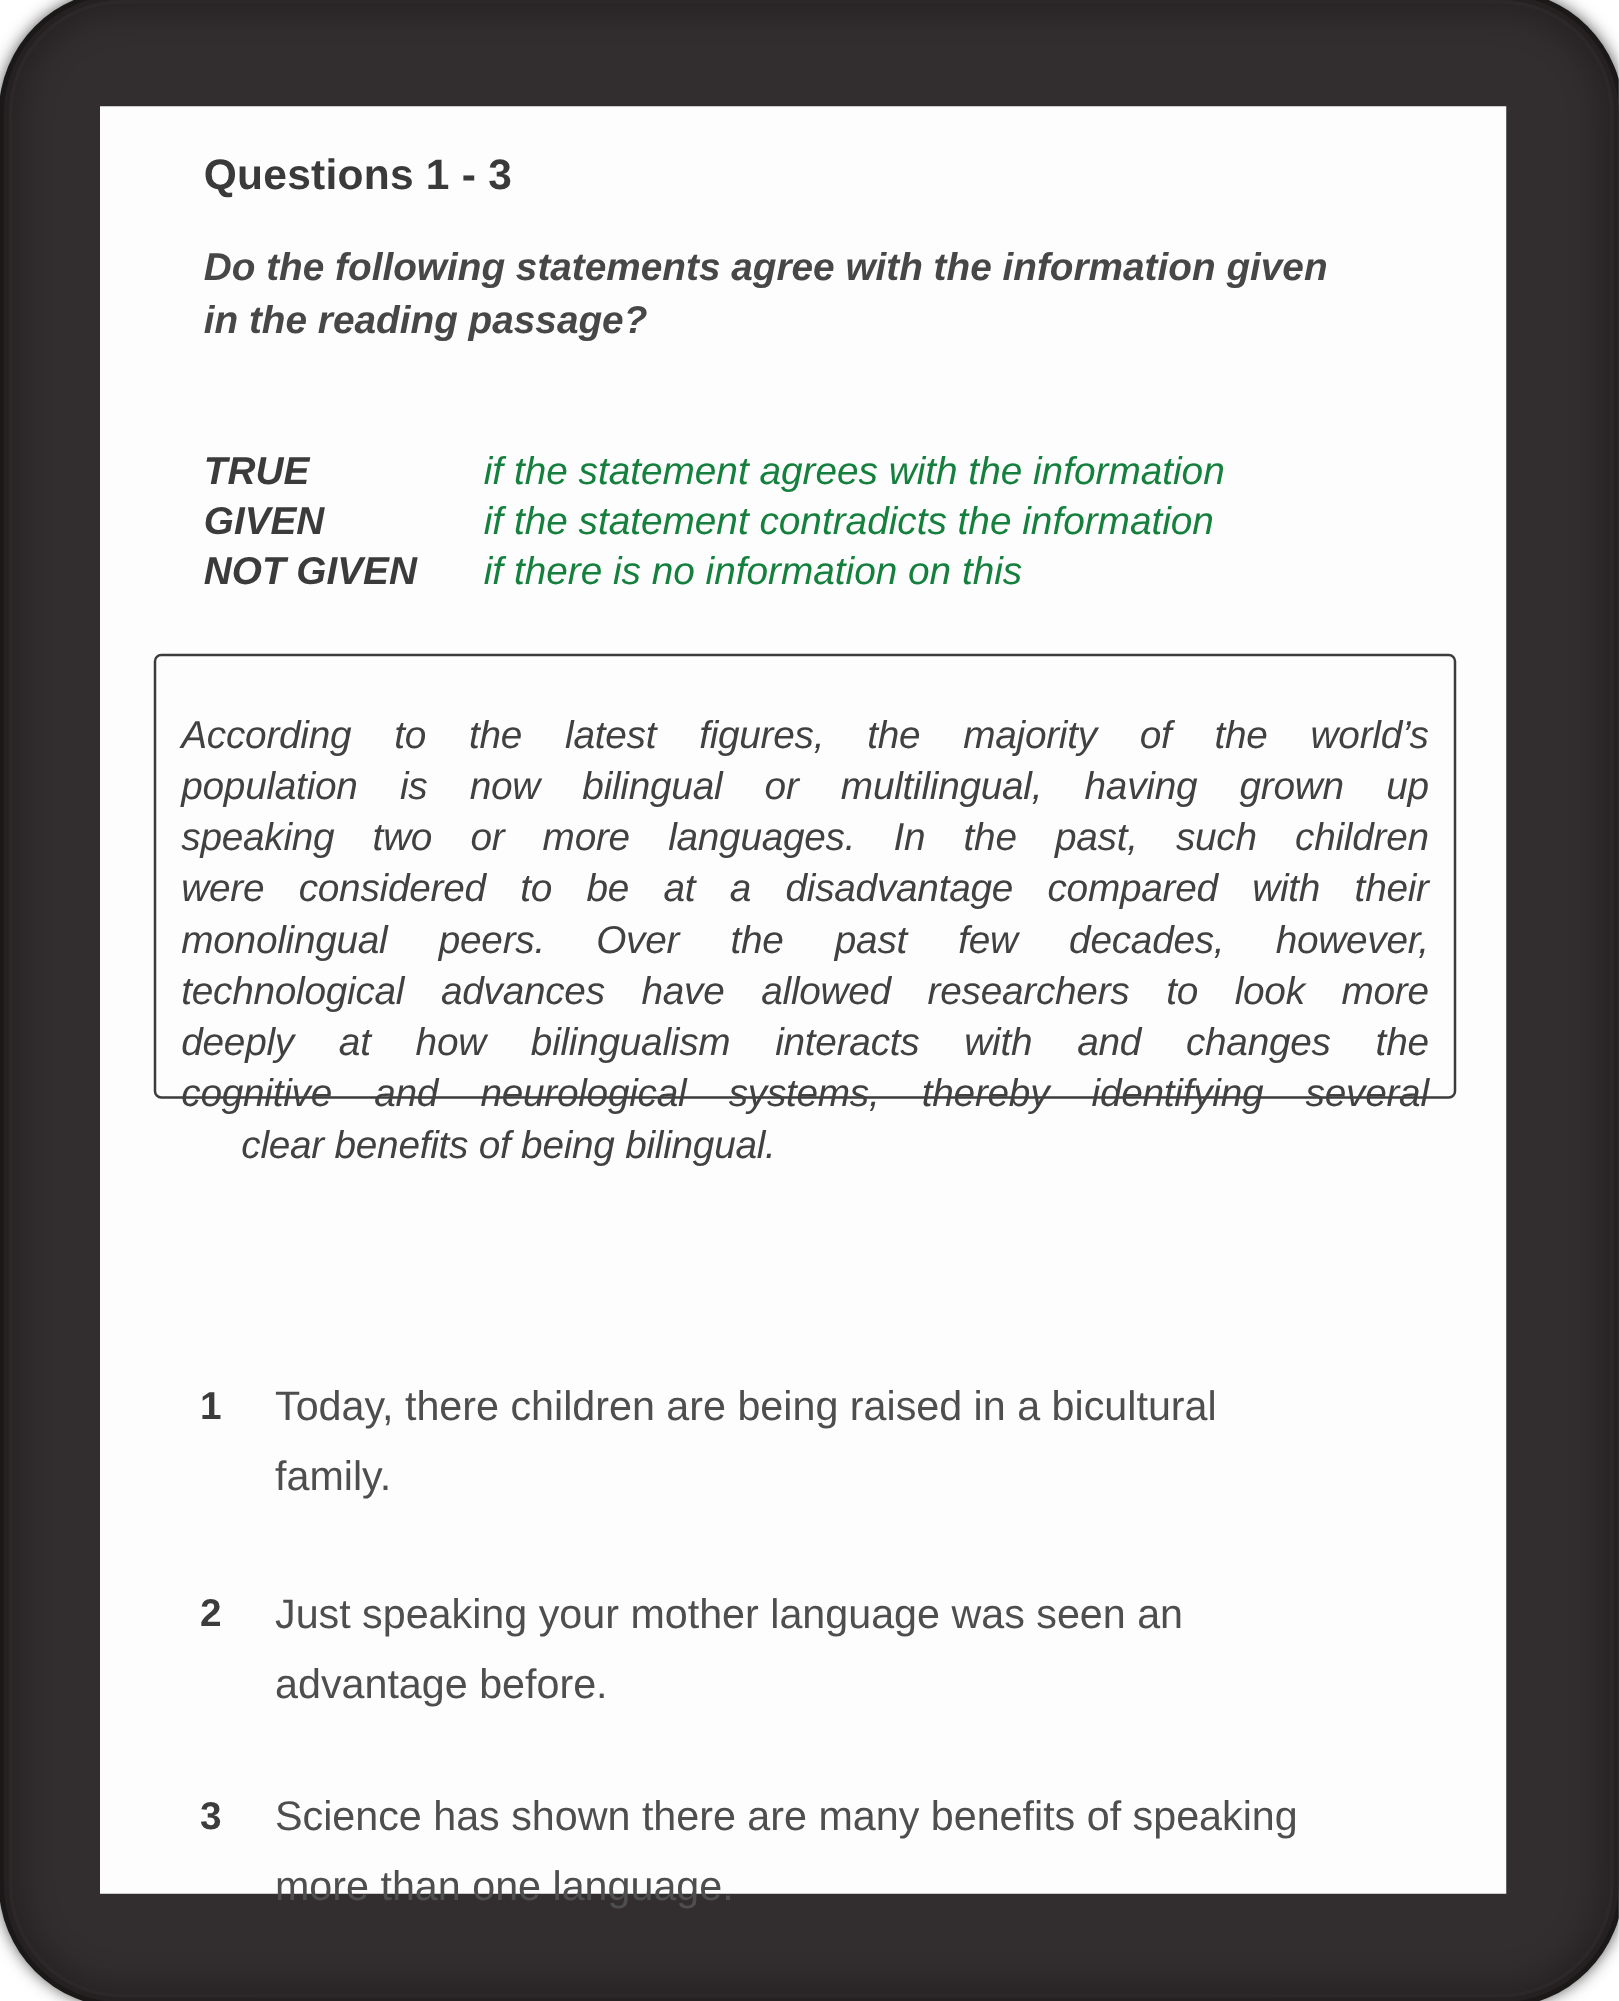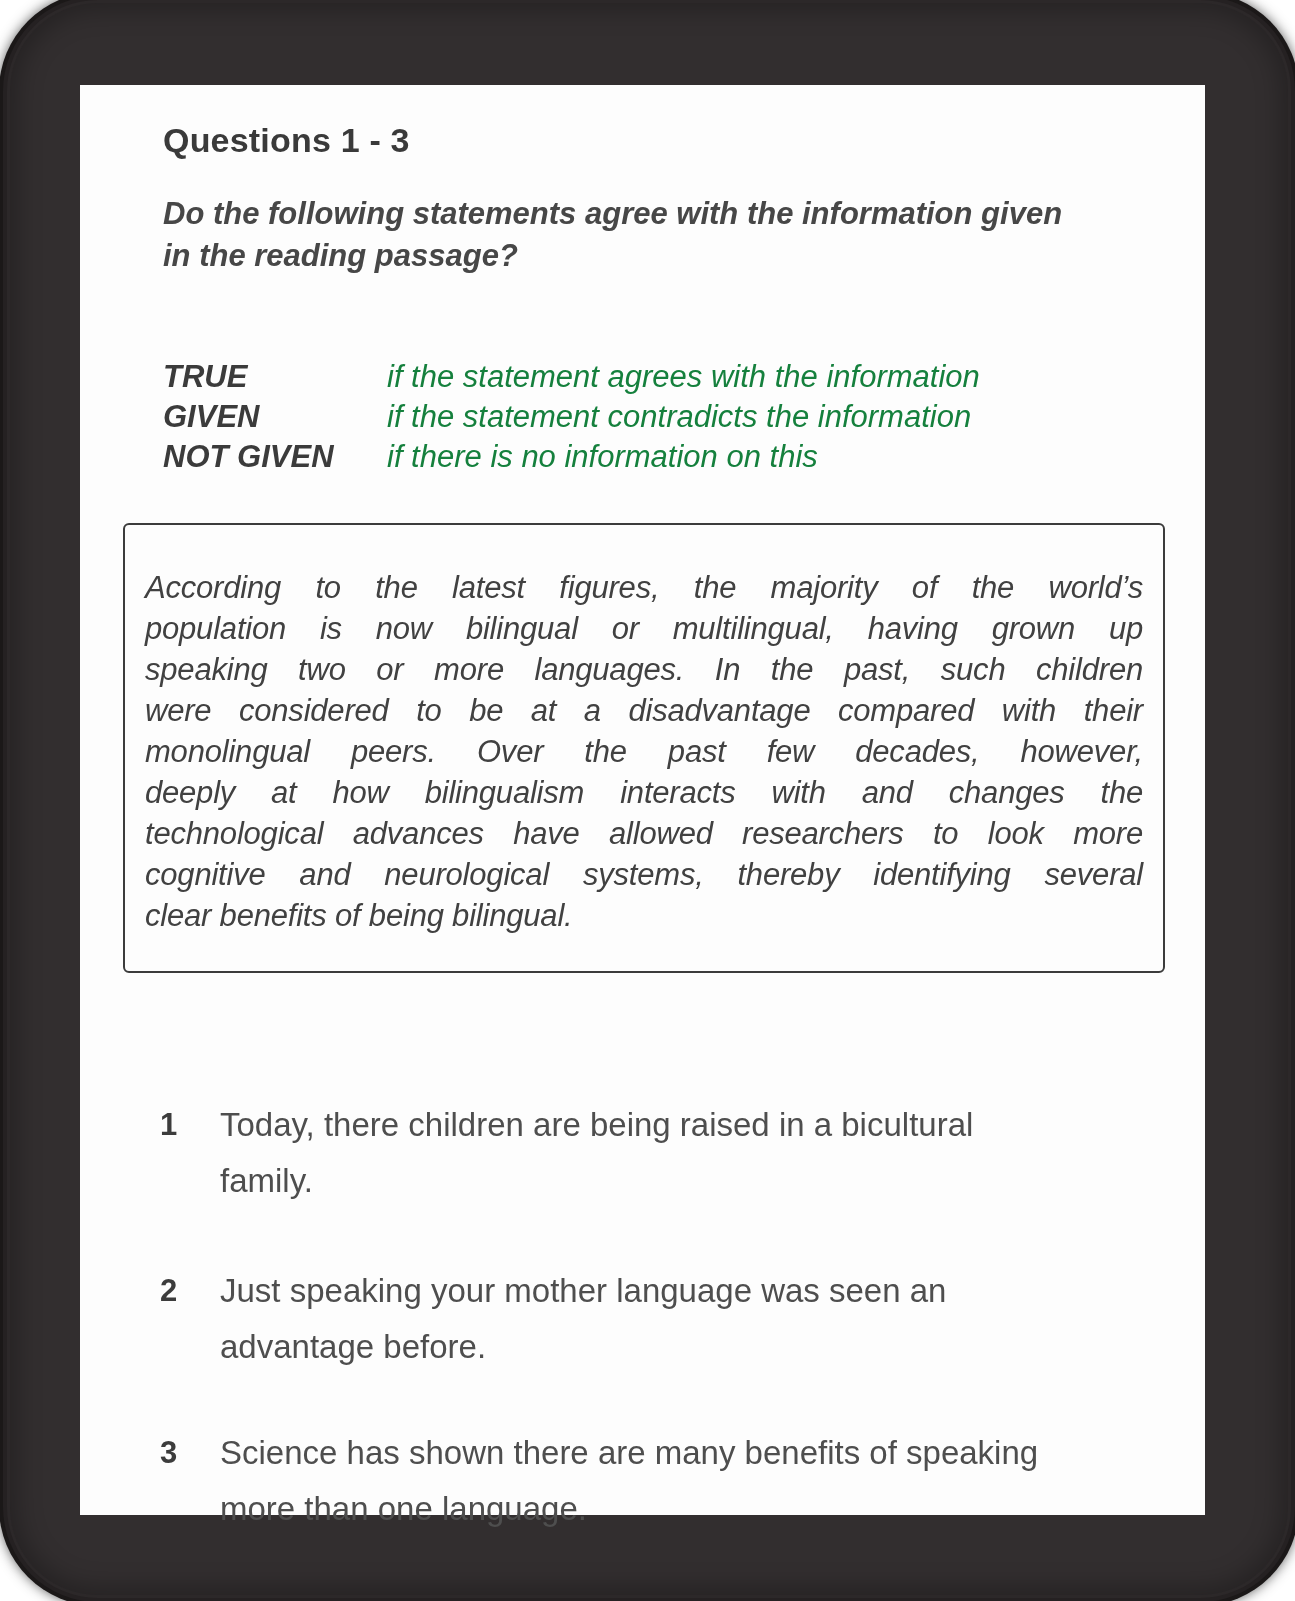--- a/index.html
+++ b/index.html
@@ -63,36 +63,36 @@
     font-style: italic;
     font-size: 31px;
     line-height: 40px;
   }
   .key-label { font-weight: 700; color: #3b3b3b; font-style: italic; }
   .key-desc  { color: #15803d; }
 
   .passage-box {
     position: absolute;
     left: 43px; top: 438px;
-    width: 1042px; height: 450px;
+    width: 1042px; height: 356px;
     border: 2px solid #3c3c3c;
     border-radius: 6px;
     background: #fdfdfd;
     padding: 42px 20px 0 20px;
   }
   .passage-line {
     font-style: italic;
     font-size: 31px;
     line-height: 41px;
     letter-spacing: -0.2px;
     color: #414141;
     text-align: justify;
     text-align-last: justify;
   }
-  .passage-line.last { text-align-last: left; }
+  .passage-line.last { text-align-last: left; margin-left: 48px; }
 
   .statement {
     position: absolute;
     left: 80px;
     width: 990px;
     display: flex;
   }
   .stmt-1 { top: 1012px; }
   .stmt-2 { top: 1178px; }
   .stmt-3 { top: 1340px; }
@@ -131,22 +131,22 @@
     <div class="key-label">NOT GIVEN</div>
     <div class="key-desc">if there is no information on this</div>
   </div>
 
   <div class="passage-box">
     <div class="passage-line">According to the latest figures, the majority of the world’s</div>
     <div class="passage-line">population is now bilingual or multilingual, having grown up</div>
     <div class="passage-line">speaking two or more languages. In the past, such children</div>
     <div class="passage-line">were considered to be at a disadvantage compared with their</div>
     <div class="passage-line">monolingual peers. Over the past few decades, however,</div>
+    <div class="passage-line">technological advances have allowed researchers to look more</div>
     <div class="passage-line">deeply at how bilingualism interacts with and changes the</div>
-    <div class="passage-line">technological advances have allowed researchers to look more</div>
     <div class="passage-line">cognitive and neurological systems, thereby identifying several</div>
     <div class="passage-line last">clear benefits of being bilingual.</div>
   </div>
 
   <div class="statement stmt-1">
     <div class="stmt-num">1</div>
     <div class="stmt-text">Today, there children are being raised in a bicultural
 family.</div>
   </div>
 

